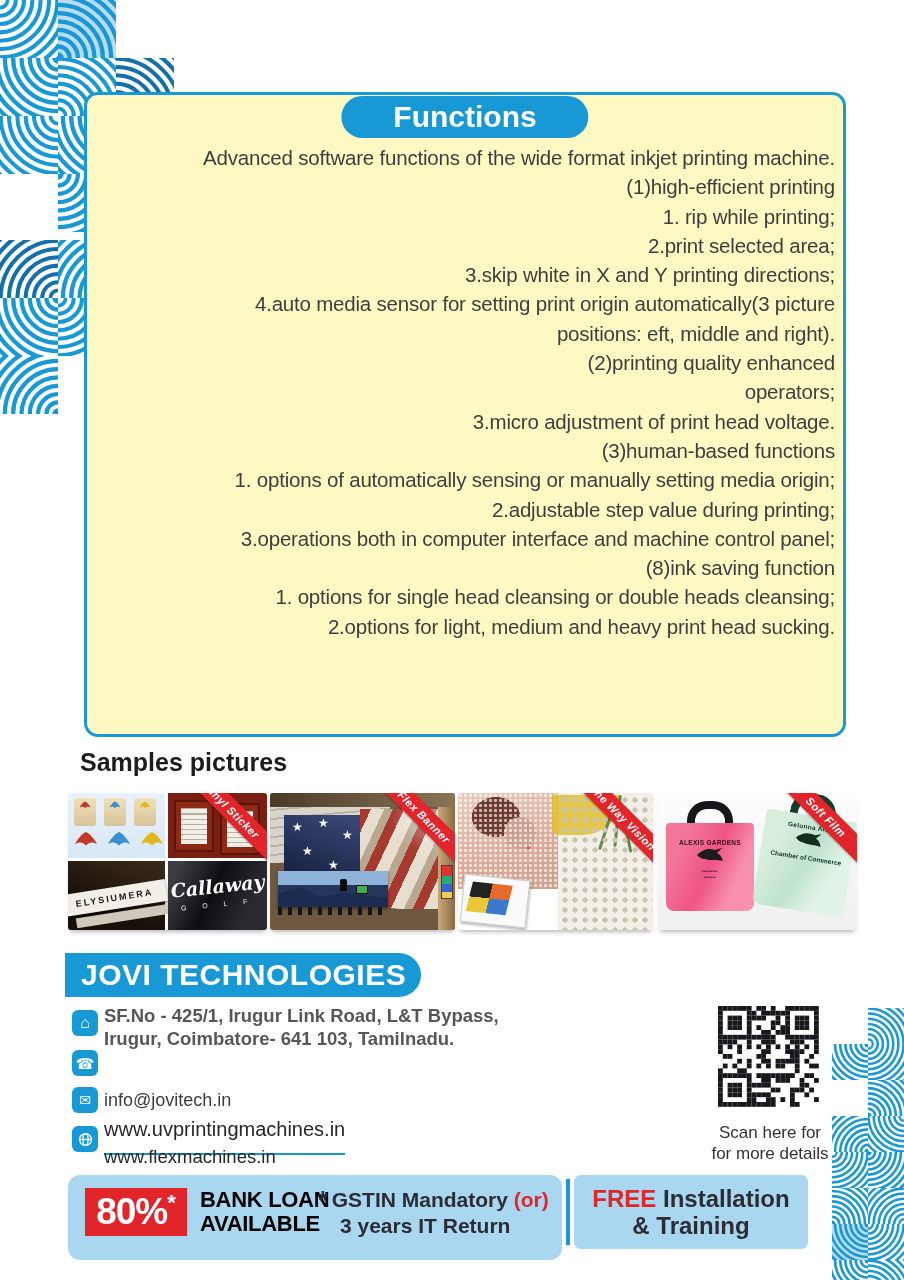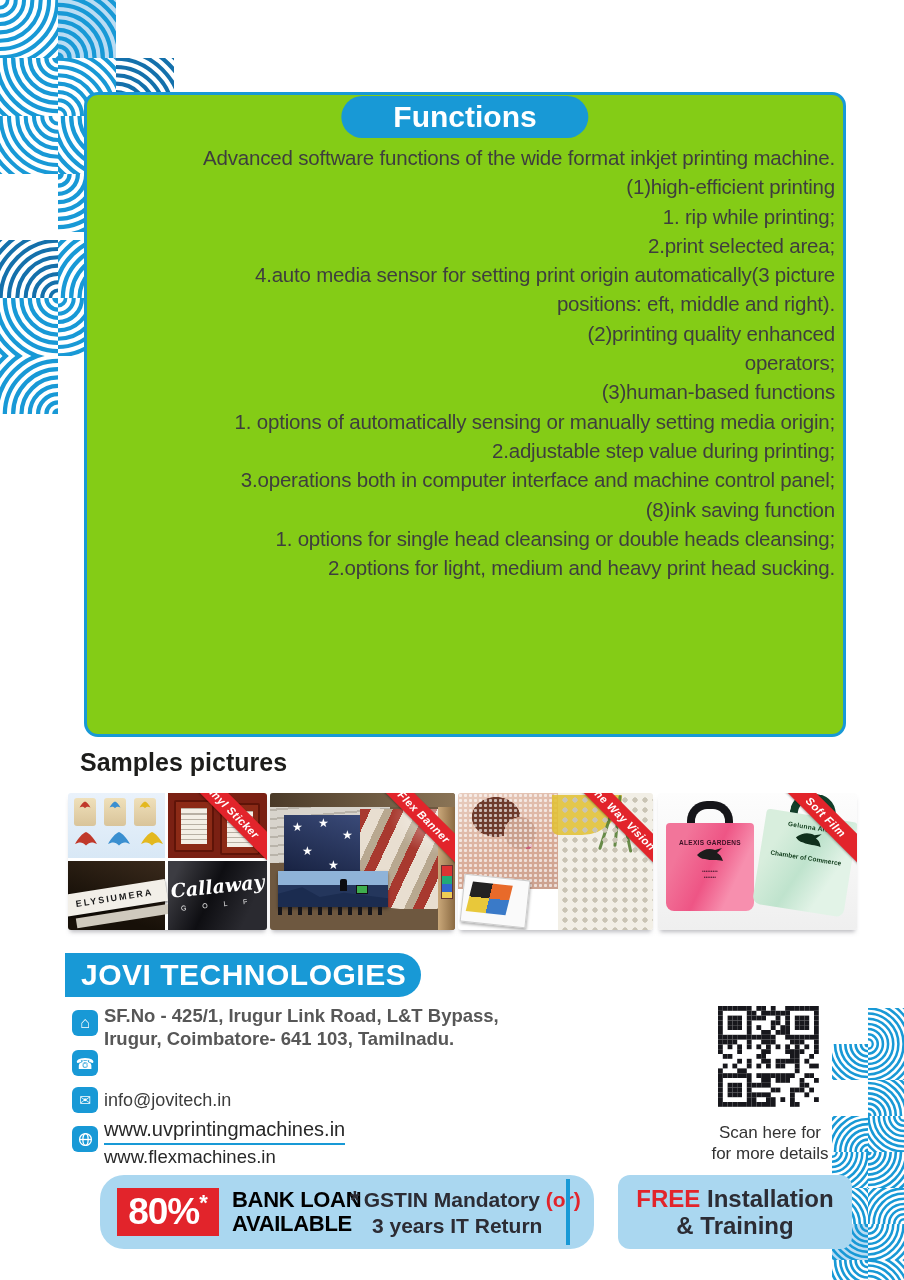--- a/index.html
+++ b/index.html
@@ -9,21 +9,21 @@
   *{margin:0;padding:0;box-sizing:border-box;}
   html,body{background:#888;}
   body{font-family:"Liberation Sans","DejaVu Sans",sans-serif;}
   .page{position:relative;width:904px;height:1280px;background:#fff;overflow:hidden;margin:0 auto;}
 
   
   .ripple{position:absolute;display:block;}
 
   
   .fn-box{position:absolute;left:84px;top:92px;width:762px;height:645px;
-    border:3px solid var(--blue);border-radius:14px;background:#84cc16;}
+    border:3px solid var(--blue);border-radius:14px;background:#fef9c3;}
   .fn-pill{position:absolute;left:50%;top:1px;transform:translateX(-50%);
     background:var(--blue);color:#fff;font-weight:bold;font-size:30px;
     line-height:42px;height:42px;padding:0 52px;border-radius:22px;white-space:nowrap;}
   .fn-lines{position:absolute;left:56px;top:48px;right:8px;}
   .bline{font-size:20.5px;line-height:29.3px;color:var(--body);white-space:nowrap;letter-spacing:-0.2px;text-align:right;}
 
   
   .samples-heading{position:absolute;left:80px;top:748px;font-size:25px;font-weight:bold;color:var(--ink);}
   .tile{position:absolute;top:793px;height:137px;background:#fff;overflow:hidden;border-radius:3px;
     box-shadow:0 4px 4px -2px rgba(120,120,130,.5);}
@@ -111,31 +111,31 @@
   .echamber{font-size:6.5px;font-weight:bold;margin-top:2px;}
 
   
   .company-banner{position:absolute;left:65px;top:953px;width:356px;height:44px;background:var(--blue);
     border-radius:0 22px 22px 0;color:#fff;font-weight:bold;font-size:30px;line-height:44px;padding-left:16px;letter-spacing:.5px;}
   .crow-icon{position:absolute;left:72px;width:26px;height:26px;background:var(--blue);border-radius:6px;
     color:#fff;display:flex;align-items:center;justify-content:center;font-size:16px;line-height:1;}
   .caddress{position:absolute;left:104px;top:1005px;font-size:18.5px;font-weight:bold;color:#575757;line-height:22.5px;}
   .cphone{position:absolute;left:104px;top:1051px;font-size:22px;font-weight:bold;color:#171717;letter-spacing:.3px;}
   .cemail{position:absolute;left:104px;top:1090px;font-size:18px;color:#3c3c3c;}
-  .cweb1{position:absolute;left:104px;top:1118px;font-size:20px;color:#282828;border-bottom:2px solid var(--blue);padding-bottom:2px;}
+  .cweb1{position:absolute;left:104px;top:1118px;font-size:20px;color:#282828;border-bottom:2px solid var(--blue);padding-bottom:12px;}
   .cweb2{position:absolute;left:104px;top:1146px;font-size:18.5px;color:#282828;}
 
   
   .qr-wrap{position:absolute;left:712px;top:1000px;width:116px;height:116px;background:#fff;}
   .qr-caption{position:absolute;left:682px;top:1122px;width:176px;text-align:center;font-size:17px;color:#333;line-height:21px;}
 
   
-  .f-left{position:absolute;left:68px;top:1175px;width:494px;height:74px;background:var(--bannerblue);border-radius:24px;margin-left:32px;}
-  .f-right{position:absolute;left:574px;top:1175px;width:234px;height:74px;background:var(--bannerblue);border-radius:12px;
-    text-align:center;font-size:24px;font-weight:bold;color:#2c2c34;padding-top:10px;line-height:27px;margin-left:44px;}
+  .f-left{position:absolute;left:68px;top:1175px;width:494px;height:85px;background:var(--bannerblue);border-radius:12px;}
+  .f-right{position:absolute;left:574px;top:1175px;width:234px;height:74px;background:var(--bannerblue);border-radius:7px;
+    text-align:center;font-size:24px;font-weight:bold;color:#2c2c34;padding-top:10px;line-height:27px;}
   .f-div{position:absolute;left:566px;top:1179px;width:4px;height:66px;background:var(--blue);}
   .pct-box{position:absolute;left:17px;top:13px;width:102px;height:48px;background:var(--red);
     color:#fff;display:flex;align-items:center;justify-content:center;}
   .pct{font-size:37px;font-weight:bold;letter-spacing:-1px;}
   .pct-star{font-size:22px;font-weight:bold;align-self:flex-start;margin-top:2px;}
   .bank{position:absolute;left:132px;top:13px;font-size:22px;font-weight:bold;color:#000000;line-height:24px;letter-spacing:-0.3px;}
   .gstin{position:absolute;left:250px;top:12px;font-size:21px;font-weight:bold;color:#2c2c34;line-height:26px;}
   .gstin .star{font-size:25px;vertical-align:-2px;margin-right:4px;}
   .gstin .or{color:var(--red);}
   .gstin .l2{margin-left:22px;}
@@ -505,24 +505,26 @@
 
   <section class="fn-box">
     <div class="fn-pill">
       <span>Functions</span>
     </div>
     <div class="fn-lines">
       <div class="bline">Advanced software functions of the wide format inkjet printing machine.</div>
       <div class="bline">(1)high-efficient printing</div>
       <div class="bline">1. rip while printing;</div>
       <div class="bline">2.print selected area;</div>
+      <div class="bline">3.skip white in X and Y printing directions;</div>
       <div class="bline">4.auto media sensor for setting print origin automatically(3 picture</div>
       <div class="bline">positions: eft, middle and right).</div>
       <div class="bline">(2)printing quality enhanced</div>
       <div class="bline">operators;</div>
+      <div class="bline">3.micro adjustment of print head voltage.</div>
       <div class="bline">(3)human-based functions</div>
       <div class="bline">1. options of automatically sensing or manually setting media origin;</div>
       <div class="bline">2.adjustable step value during printing;</div>
       <div class="bline">3.operations both in computer interface and machine control panel;</div>
       <div class="bline">(8)ink saving function</div>
       <div class="bline">1. options for single head cleansing or double heads cleansing;</div>
       <div class="bline">2.options for light, medium and heavy print head sucking.</div>
     </div>
   </section>
 

